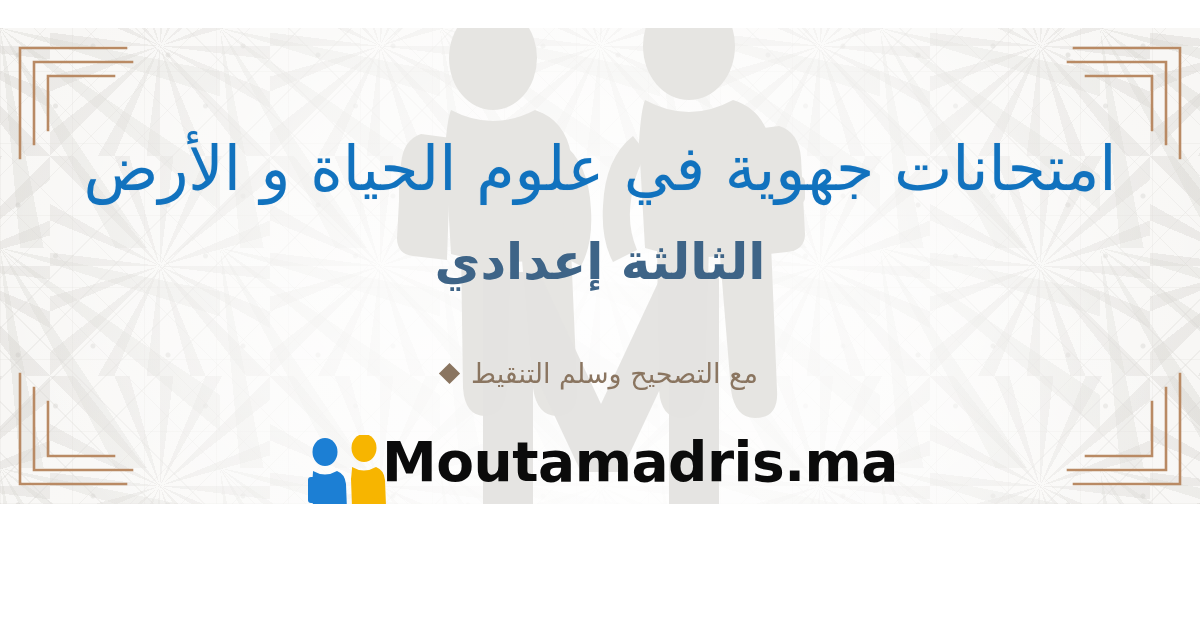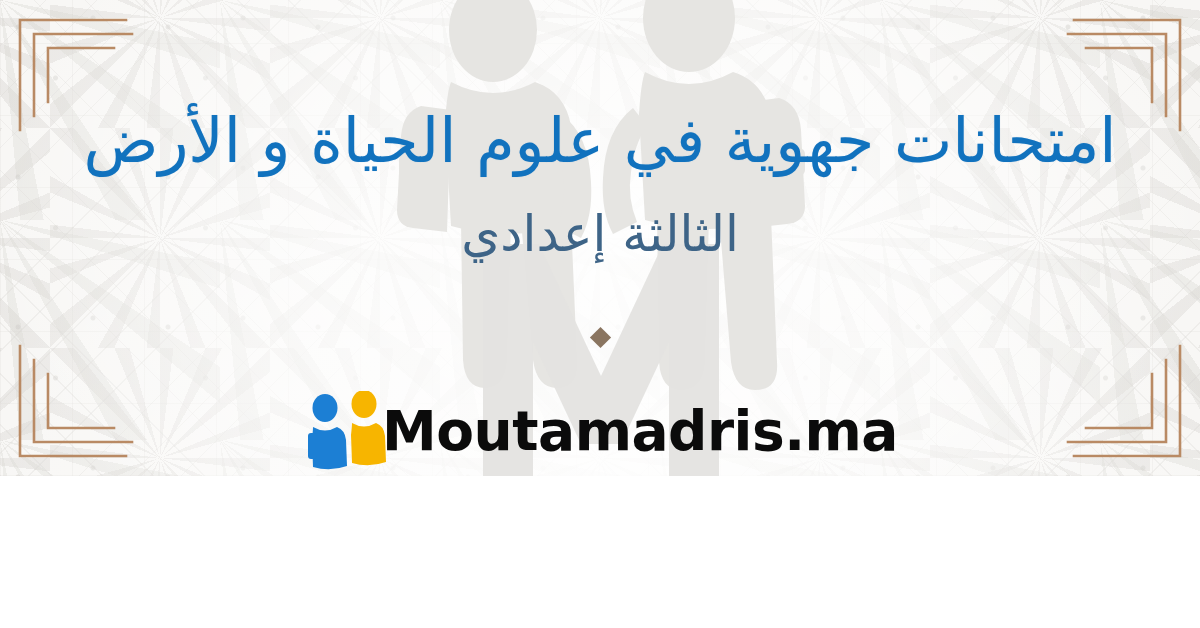--- a/index.html
+++ b/index.html
@@ -10,20 +10,21 @@
   }
   * { box-sizing: border-box; }
 
   .poster {
     position: relative;
     width: 1200px;
     height: 476px;
     overflow: hidden;
     background: #86efac;
     font-family: "DejaVu Sans", "Liberation Sans", sans-serif;
+    margin-top: 28px;
   }
 
   
   .bg-pattern {
     position: absolute;
     inset: 0;
     background-color: #f8f7f5;
     background-image:
       radial-gradient(circle at 12% 18%, rgba(209,207,203,0.55) 0 2px, transparent 3px),
       radial-gradient(circle at 37% 52%, rgba(209,207,203,0.45) 0 2px, transparent 3px),
@@ -103,21 +104,21 @@
     color: #1172BE;
     letter-spacing: 0;
     max-width: 1060px;
     direction: rtl;
     margin: 0;
     text-shadow: 0 0 1px rgba(17,114,190,0.25);
   }
   .title-sub {
     font-family: "DejaVu Sans", "Liberation Sans", sans-serif;
     font-size: 50px;
-    font-weight: 400;
+    font-weight: 700;
     line-height: 1.25;
     color: #3E6487;
     direction: rtl;
     margin: 26px 0 0 0;
   }
   .tagline {
     font-family: "DejaVu Sans", "Liberation Sans", sans-serif;
     font-size: 27px;
     font-weight: 400;
     color: #8A7560;
@@ -135,21 +136,21 @@
     background: #8A7560;
     transform: rotate(45deg);
     flex: 0 0 auto;
   }
 
   
   .logo {
     margin-top: 46px;
     display: flex;
     flex-direction: row-reverse;
-    align-items: center;
+    align-items: flex-start;
     direction: ltr;
     gap: 8px;
   }
   .logo-mark {
     position: relative;
     width: 92px;
     height: 84px;
     flex: 0 0 auto;
     margin-right: -14px;
   }
@@ -244,20 +245,21 @@
     </svg>
   </div>
 
   <div class="content">
 
     <h1 class="title-main">امتحانات جهوية في علوم الحياة و الأرض</h1>
 
     <h2 class="title-sub">الثالثة إعدادي</h2>
 
     <div class="tagline">
+      <span>مع التصحيح وسلم التنقيط</span>
       <span class="diamond"></span>
     </div>
 
     <div class="logo">
       <span class="logo-text">Moutamadris.ma</span>
       <span class="logo-mark">
         <svg viewBox="0 0 92 84" xmlns="http://www.w3.org/2000/svg" aria-hidden="true">
 
           <ellipse cx="23" cy="17" rx="12.5" ry="14" fill="#1C7FD4"></ellipse>
           <path d="M11 36 q12 7 24 0 q8 3 9 13 l1 26 q-17 6 -34 1 l-1 -28 q1 -9 1 -12 z" fill="#1C7FD4"></path>

